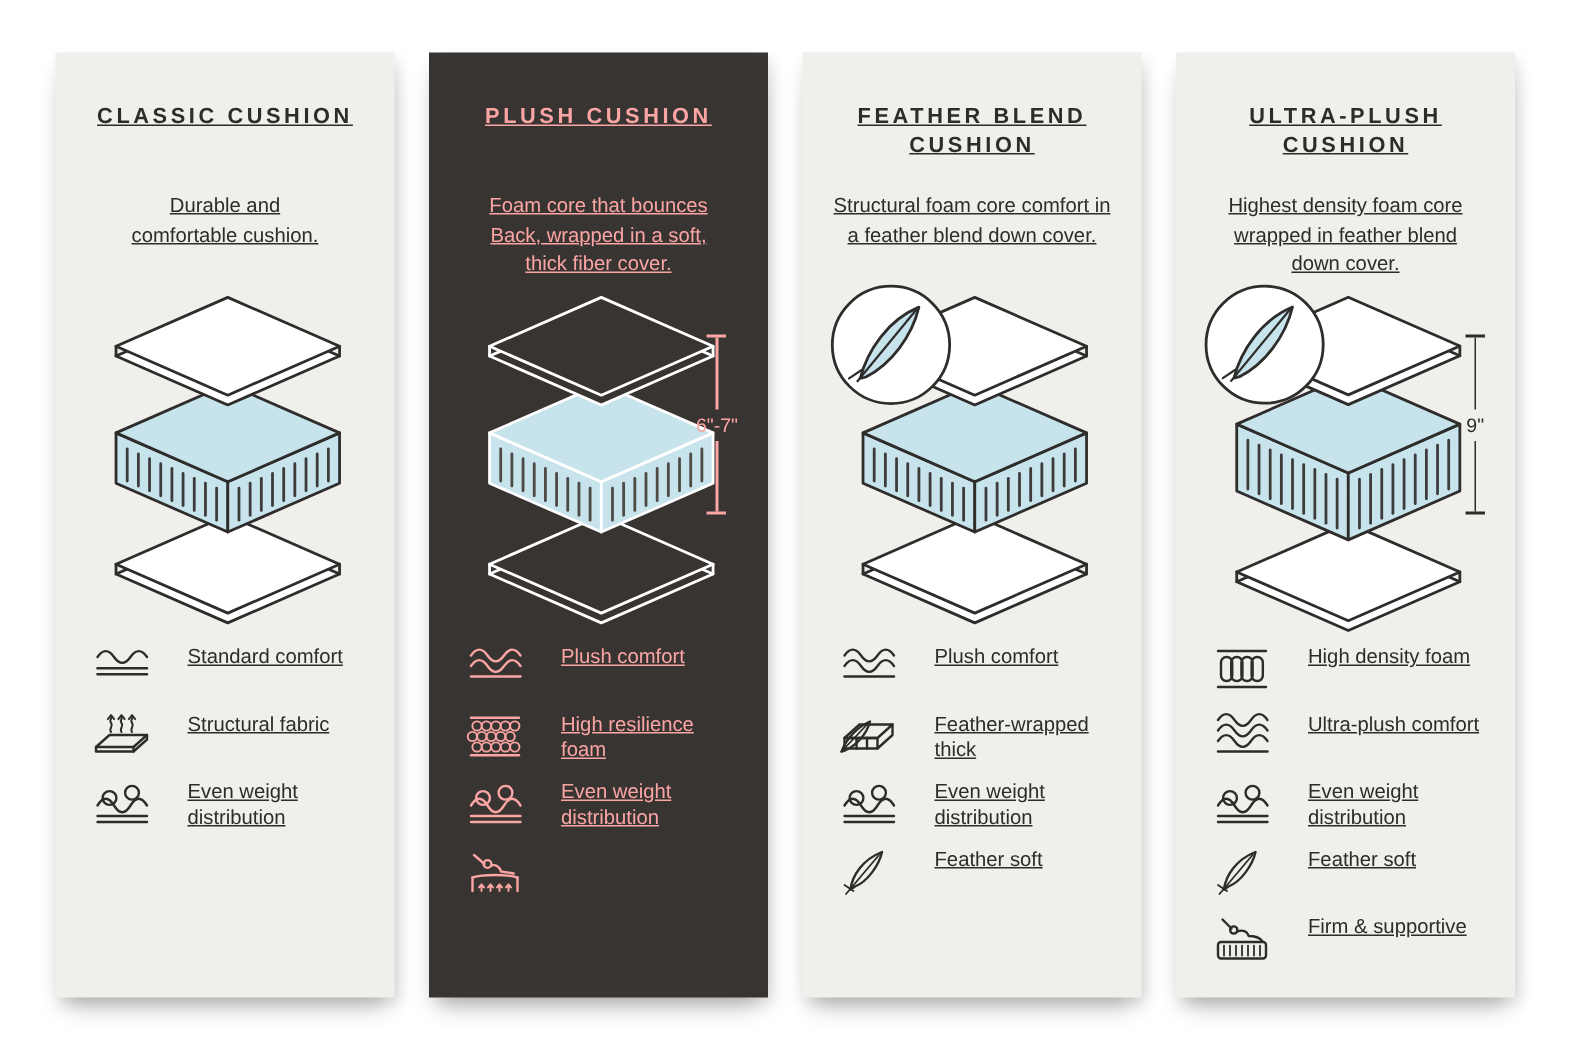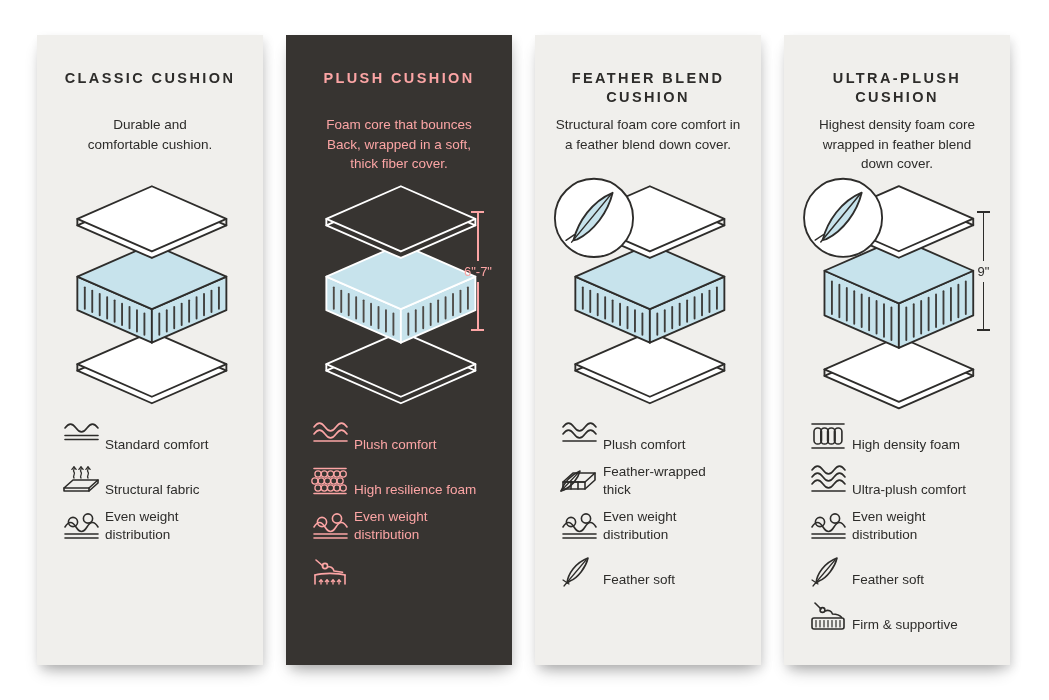--- a/index.html
+++ b/index.html
@@ -8,41 +8,42 @@
     font-family:"Liberation Sans",sans-serif;color:#2d2c2a;
     -webkit-font-smoothing:antialiased;
   }
   .page{position:relative;width:1049px;height:700px;background:#ffffff;}
   .cards{position:absolute;left:37px;top:35px;display:flex;gap:23px;}
   .card{
     width:226px;height:630px;box-sizing:border-box;
     background:var(--light-card,#f0efec);
     padding:34px 18px 0 18px;text-align:center;
     box-shadow:0 10px 16px -6px rgba(0,0,0,.30), 3px 4px 9px rgba(0,0,0,.10);
+    text-decoration:underline;
   }
   .card.dark{background:var(--dark-card,#373431);color:#fca5a5;}
   .card h2{
     margin:0;font-size:14.5px;font-weight:bold;letter-spacing:2.4px;
     line-height:1.3;min-height:38px;white-space:pre-line;
   }
   .desc{
-    margin:8px auto 0 auto;max-width:205px;min-height:60px;
+    margin:20px auto 0 auto;max-width:205px;min-height:60px;
     font-size:13.5px;line-height:1.45;white-space:pre-line;
   }
   .illus{position:relative;height:228px;}
   .illus svg.cushion{position:absolute;left:50%;transform:translateX(-50%);top:0;}
   .ruler{
     position:absolute;right:2px;top:36px;height:120px;
     display:flex;flex-direction:column;align-items:center;color:inherit;
   }
   .ruler .cap{width:13px;height:2px;background:currentColor;flex:none;}
   .ruler .rline{width:1.6px;flex:1;background:currentColor;}
   .ruler .rlabel{font-size:13px;padding:3px 0;white-space:nowrap;}
   .features{list-style:none;margin:14px 0 0 0;padding:0 0 0 4px;text-align:left;}
-  .feature{display:flex;align-items:flex-end;gap:2px;min-height:36px;margin-bottom:9px;}
+  .feature{display:flex;align-items:flex-start;gap:22px;min-height:36px;margin-bottom:9px;}
   .ficon{width:44px;flex:none;display:flex;justify-content:center;align-items:center;}
   .flabel{font-size:13.5px;line-height:1.28;max-width:126px;}
 </style>
 </head>
 <body>
 
 <div class="page">
   <div class="cards" id="cards">
       <div class="card">
         <h2>CLASSIC CUSHION</h2>

